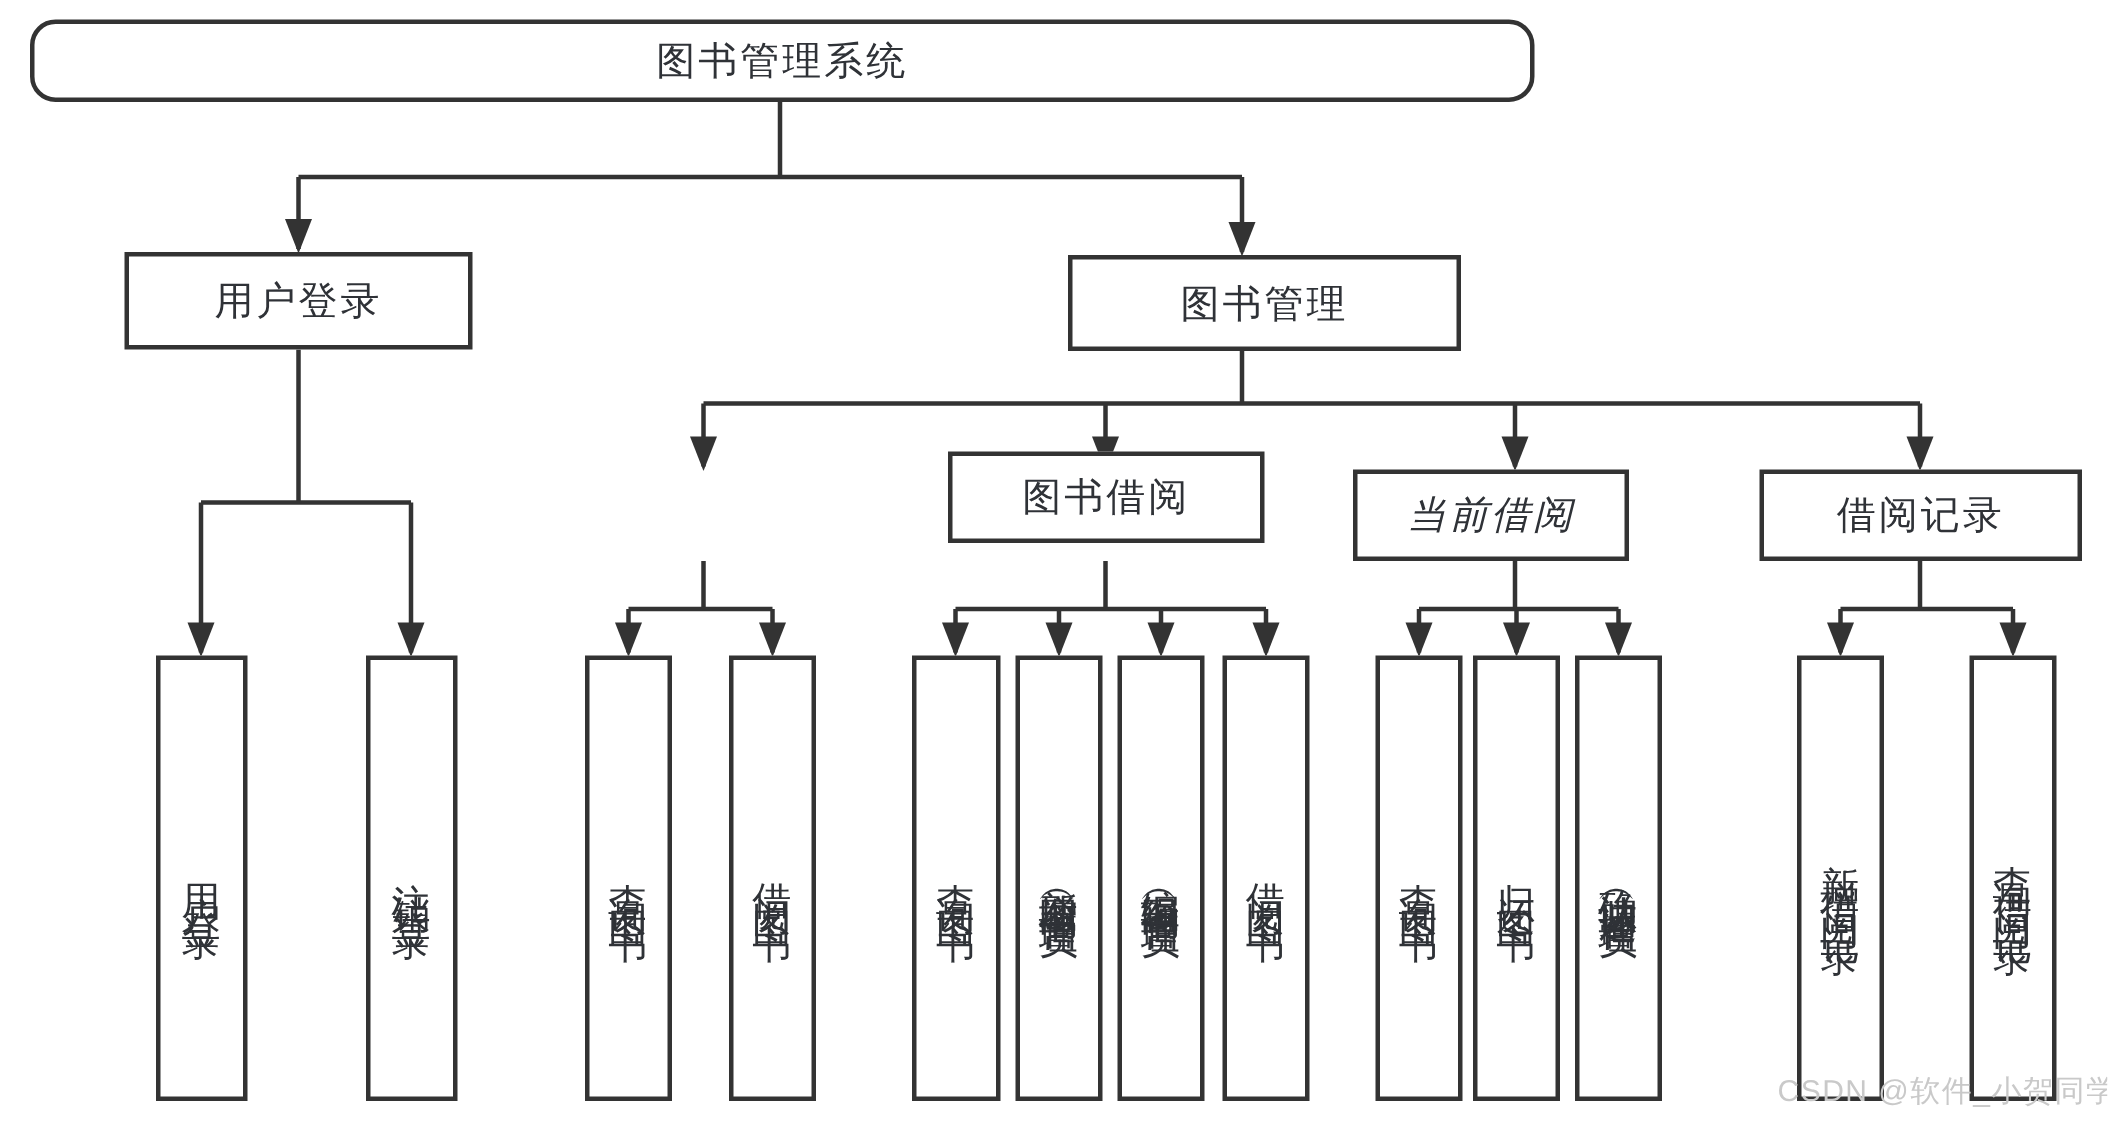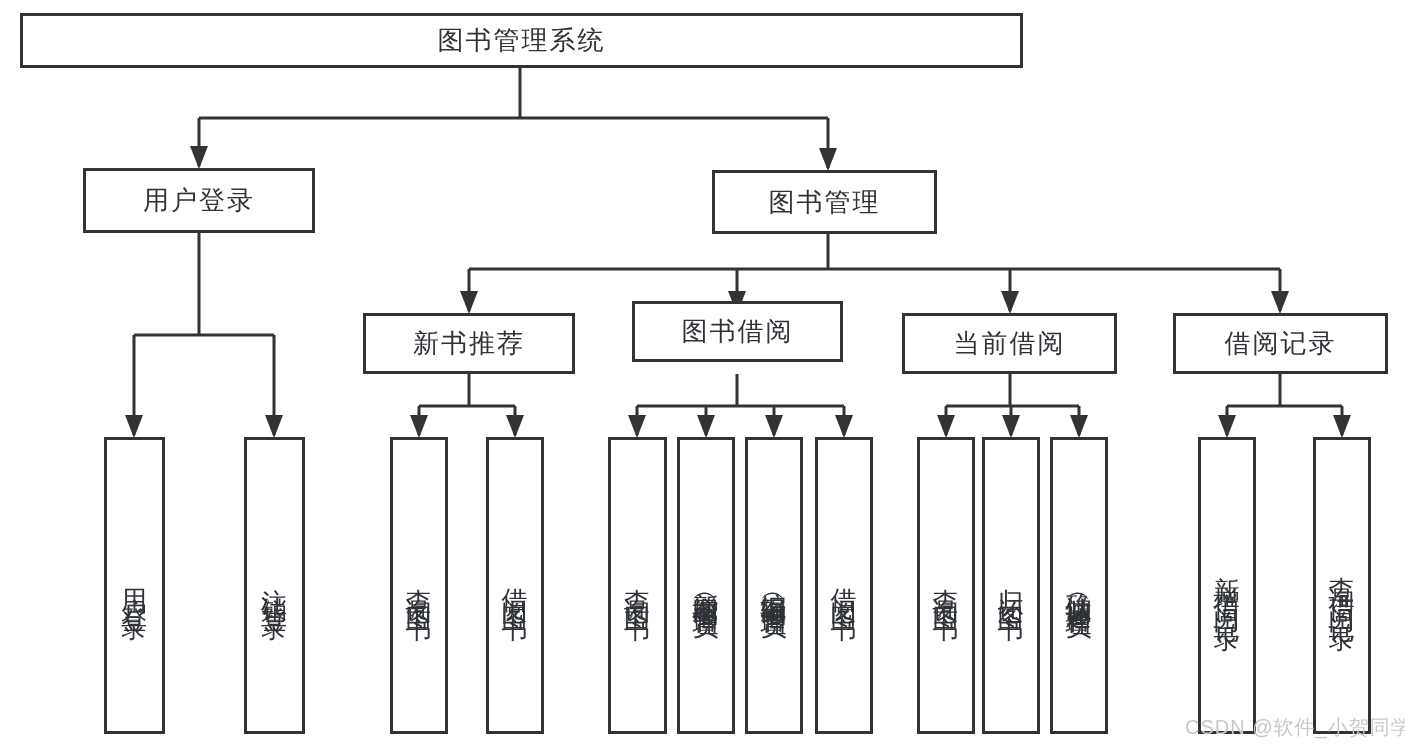--- a/index.html
+++ b/index.html
@@ -69,28 +69,27 @@
       <polygon points="765,415 783,415 774,438"></polygon>
       <polygon points="835,415 853,415 844,438"></polygon>
       <polygon points="937,415 955,415 946,438"></polygon>
       <polygon points="1002,415 1020,415 1011,438"></polygon>
       <polygon points="1070,415 1088,415 1079,438"></polygon>
       <polygon points="1218,415 1236,415 1227,438"></polygon>
       <polygon points="1333,415 1351,415 1342,438"></polygon>
     </g>
   </svg>
 
-  <div class="node" style="left:20px;top:13px;width:1003px;height:55px;">图书管理系统</div>
+  <div class="node" style="left:20px;top:13px;width:1003px;height:55px;border-radius:17px;">图书管理系统</div>
 
   <div class="node" style="left:83px;top:168px;width:232px;height:65px;">用户登录</div>
-  <div class="node" style="left:712px;top:170px;width:225px;height:64px;">图书管理</div>
+  <div class="node" style="left:712px;top:170px;width:262px;height:64px;">图书管理</div>
 
-  <div class="node" style="left:363px;top:313px;width:212px;height:61px;">新书推荐</div>
   <div class="node" style="left:632px;top:301px;width:211px;height:61px;">图书借阅</div>
-  <div class="node" style="left:902px;top:313px;width:215px;height:61px;">当前借阅</div>
+  <div class="node" style="left:902px;top:313px;width:184px;height:61px;font-style:italic;">当前借阅</div>
   <div class="node" style="left:1173px;top:313px;width:215px;height:61px;">借阅记录</div>
 
   <div class="leaf" style="left:104px;top:437px;width:61px;height:297px;">
     <span class="vtext">用户登录</span>
   </div>
   <div class="leaf" style="left:244px;top:437px;width:61px;height:297px;">
     <span class="vtext">注销登录</span>
   </div>
 
   <div class="leaf" style="left:390px;top:437px;width:58px;height:297px;">

